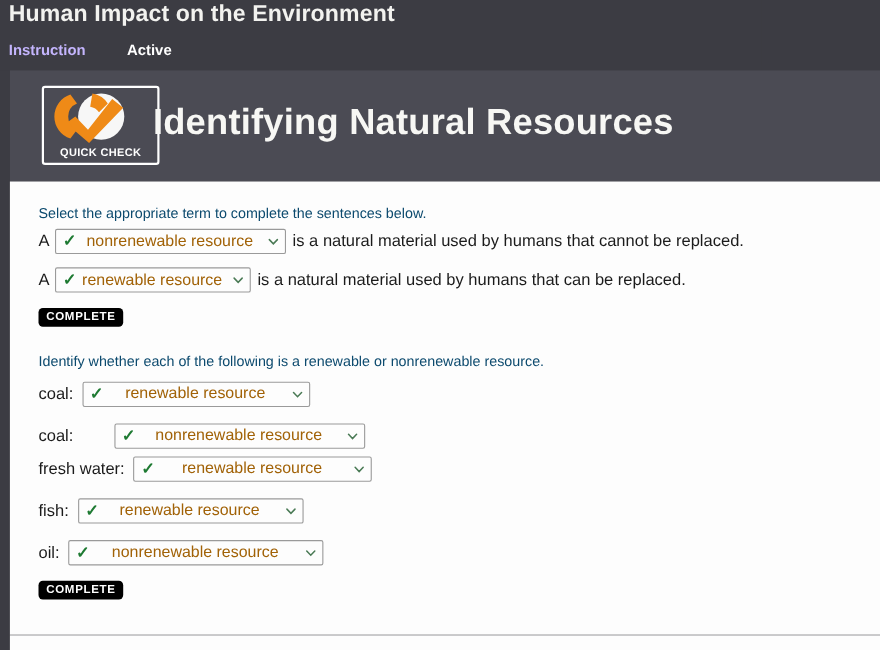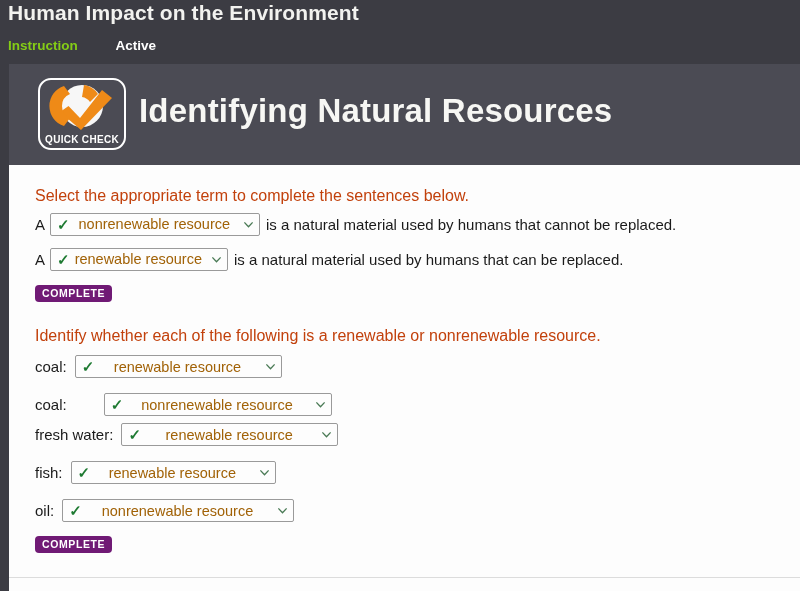--- a/index.html
+++ b/index.html
@@ -40,45 +40,45 @@
   }
   .crumbs {
     position: absolute;
     left: 8px;
     top: 38px;
     font-size: 13.5px;
     font-weight: bold;
     white-space: nowrap;
   }
   .crumb-instruction {
-    color: #84cc16;
+    color: #c4b5fd;
   }
   .crumb-active {
     color: #ffffff;
     margin-left: 34px;
   }
 
   
   .titleband {
     position: absolute;
     left: 9px;
     top: 64px;
     width: 791px;
     height: 101px;
     background: #4b4b54;
   }
   .badge {
     position: absolute;
     left: 29px;
     top: 14px;
-    width: 88px;
+    width: 107px;
     height: 72px;
     background: #4b4b54;
     border: 2px solid #ffffff;
-    border-radius: 13px;
+    border-radius: 3px;
     box-sizing: border-box;
   }
   .badge-circle {
     position: absolute;
     left: 50%;
     top: 5px;
     transform: translateX(-50%);
     width: 42px;
     height: 42px;
     border-radius: 50%;
@@ -122,22 +122,22 @@
     background: #fdfdfd;
     box-sizing: border-box;
   }
   .content-inner {
     position: absolute;
     left: 26px;
     top: 20px;
     right: 0;
   }
   .para {
-    font-size: 16px;
-    color: #c2410c;
+    font-size: 13px;
+    color: #0c4a6e;
     line-height: 1.42;
     white-space: nowrap;
   }
   .sentence-row {
     display: flex;
     align-items: center;
     font-size: 15px;
     color: #1b1b1b;
     margin-top: 5px;
     white-space: nowrap;
@@ -180,21 +180,21 @@
   .sel.w-ren-1    { width: 178px; }
   .sel.w-tree     { width: 207px; }
   .sel.w-coal     { width: 228px; }
   .sel.w-fresh    { width: 217px; }
   .sel.w-fish     { width: 205px; }
   .sel.w-oil      { width: 232px; }
 
   
   .complete {
     display: inline-block;
-    background: #701a75;
+    background: #000000;
     color: #ffffff;
     font-size: 10.5px;
     font-weight: bold;
     letter-spacing: 0.6px;
     padding: 2px 7px 3px 7px;
     border-radius: 4px;
     margin-top: 14px;
   }
 
   .section2-head {

